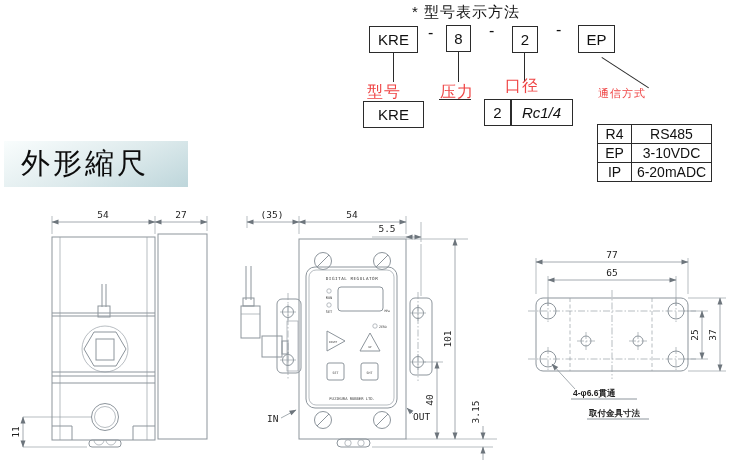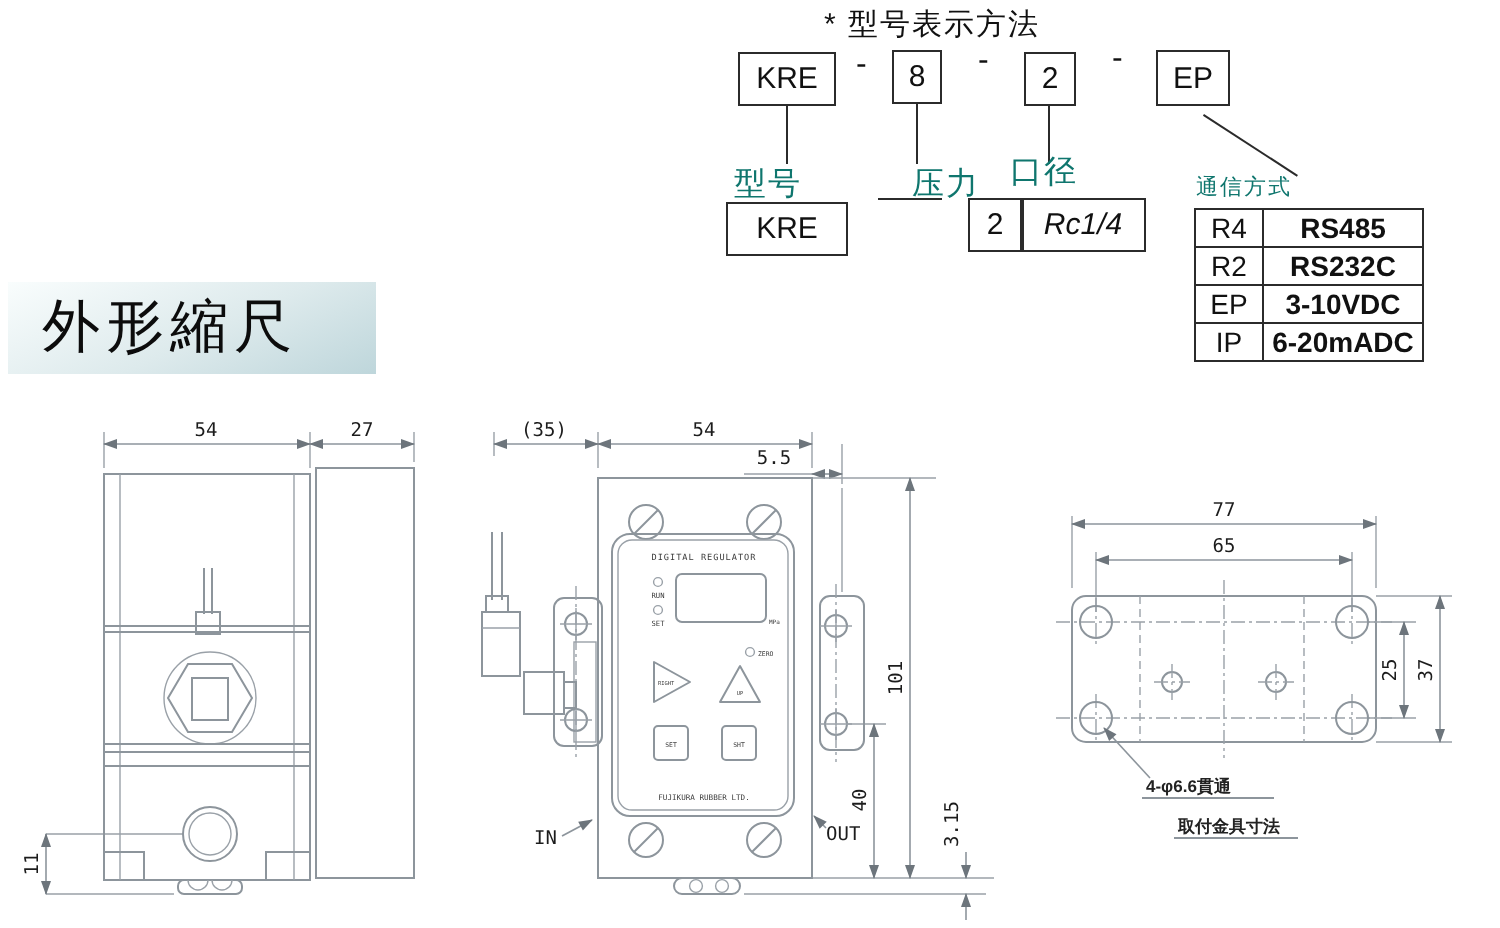--- a/index.html
+++ b/index.html
@@ -7,34 +7,34 @@
   .canvas { position:relative; width:750px; height:464px; background:#fff; overflow:hidden; }
 
   
   .mc-title { position:absolute; left:368px; top:3px; font-size:15px; color:#111; letter-spacing:1px;margin-left:44px; }
   .code-box { position:absolute; border:1.5px solid #2b2b2b; background:#fff; color:#111;
               display:flex; align-items:center; justify-content:center; font-size:15px; }
   .sep { position:absolute; font-size:16px; color:#111; }
   .vline { position:absolute; width:1.3px; background:#2b2b2b; }
   .diag { position:absolute; left:602px; top:57px; width:56px; height:0;
           border-top:1.4px solid #2b2b2b; transform:rotate(33deg); transform-origin:0 0; }
-  .field-label { position:absolute; font-size:16px; color:#0f766e; letter-spacing:1px; }
+  .field-label { position:absolute; font-size:16px; color:#ef4444; letter-spacing:1px; }
   .p-underline { position:absolute; left:439px; top:99px; width:32px; height:0; border-top:1.5px solid #2b2b2b; }
   .lower-box { position:absolute; border:1.5px solid #2b2b2b; display:flex; align-items:center;
                justify-content:center; font-size:15px; color:#111; background:#fff; }
   .bore-wrap { position:absolute; left:484px; top:99px; display:flex; }
   .bore-cell { border:1.5px solid #2b2b2b; height:27px; display:flex; align-items:center;
                justify-content:center; font-size:15px; color:#111; background:#fff; }
   .bore-cell.c1 { width:27px; }
   .bore-cell.c2 { width:63px; border-left:2.5px solid #2b2b2b; margin-left:-1.5px;font-style:italic; }
-  .comm-table { position:absolute; left:597px; top:104px; border-collapse:collapse;border-radius:30px; }
+  .comm-table { position:absolute; left:597px; top:124px; border-collapse:collapse;border-radius:30px; }
   .comm-table td { border:1.6px solid #2b2b2b; font-size:14px; color:#111; text-align:center;
                    height:19px; padding:0 3px; }
   .comm-table td.code { width:34px; }
-  .comm-table td.val { width:80px;font-weight:bold; }
+  .comm-table td.val { width:80px; }
 
   
   .sec-header { position:absolute; left:4px; top:141px; width:184px; height:46px;
                 background:linear-gradient(155deg,#f9fdfd 0%,#ddeaec 55%,#bed6db 100%);
                 display:flex; align-items:center; padding-left:17px;
                 font-size:29px; color:#0c0c0c; letter-spacing:3px; }
 
   
   svg { position:absolute; }
   .ln  { stroke:#8d959c; stroke-width:1; fill:none; }
@@ -60,41 +60,37 @@
   <div class="code-box" style="left:512px;top:26px;width:26px;height:27px">2</div>
   <div class="sep" style="left:556px;top:21px">-</div>
   <div class="code-box" style="left:578px;top:25px;width:37px;height:28px">EP</div>
 
   <div class="vline" style="left:393px;top:53px;height:29px"></div>
   <div class="vline" style="left:458px;top:52px;height:30px"></div>
   <div class="vline" style="left:524px;top:53px;height:29px"></div>
   <div class="diag"></div>
 
   <div class="field-label" style="left:367px;top:82px">型号</div>
-  <div class="field-label" style="left:456px;top:82px">压力</div>
+  <div class="field-label" style="left:440px;top:82px">压力</div>
   <div class="field-label" style="left:505px;top:76px">口径</div>
   <div class="field-label" style="left:598px;top:86px;font-size:11px">通信方式</div>
   <div class="p-underline"></div>
 
   <div class="lower-box" style="left:363px;top:101px;width:61px;height:27px">KRE</div>
 
   <div class="bore-wrap">
     <div class="bore-cell c1">2</div>
     <div class="bore-cell c2">Rc1/4</div>
   </div>
 
   <table class="comm-table">
     <tbody>
         <tr>
       <td class="code">R4</td>
       <td class="val">RS485</td>
-        </tr>
-    <tr>
-      <td class="code">R2</td>
-      <td class="val">RS232C</td>
         </tr>
     <tr>
       <td class="code">EP</td>
       <td class="val">3-10VDC</td>
         </tr>
     <tr>
       <td class="code">IP</td>
       <td class="val">6-20mADC</td>
         </tr>
   </tbody>

